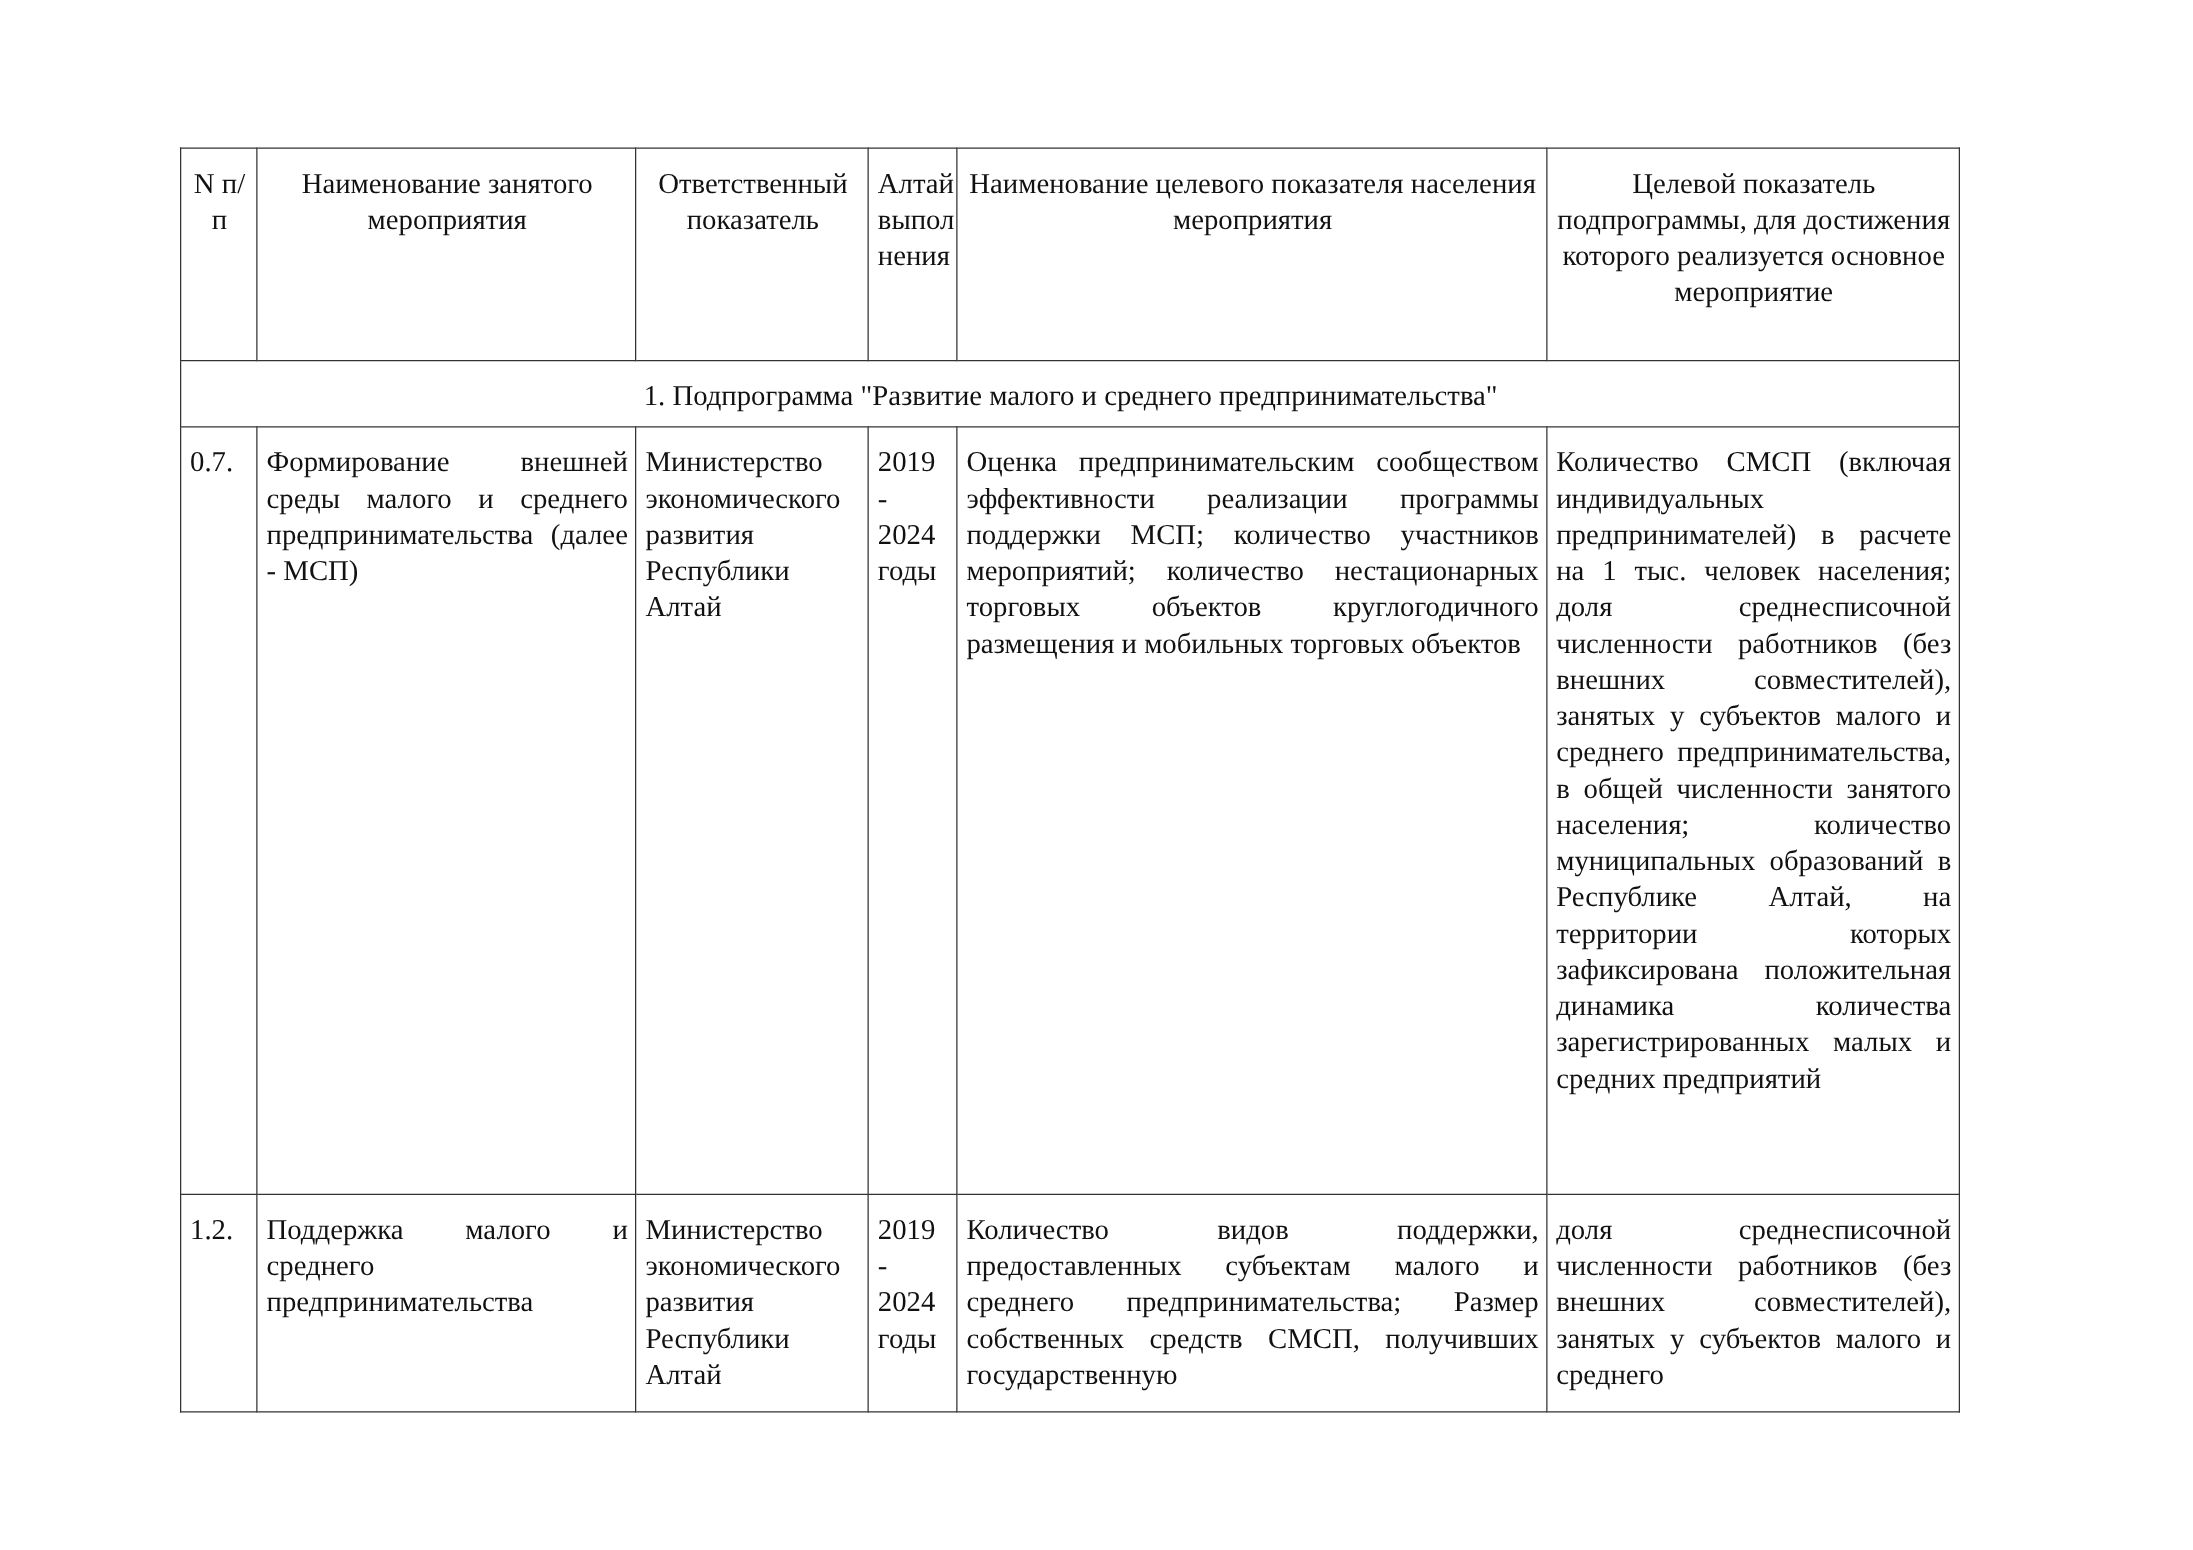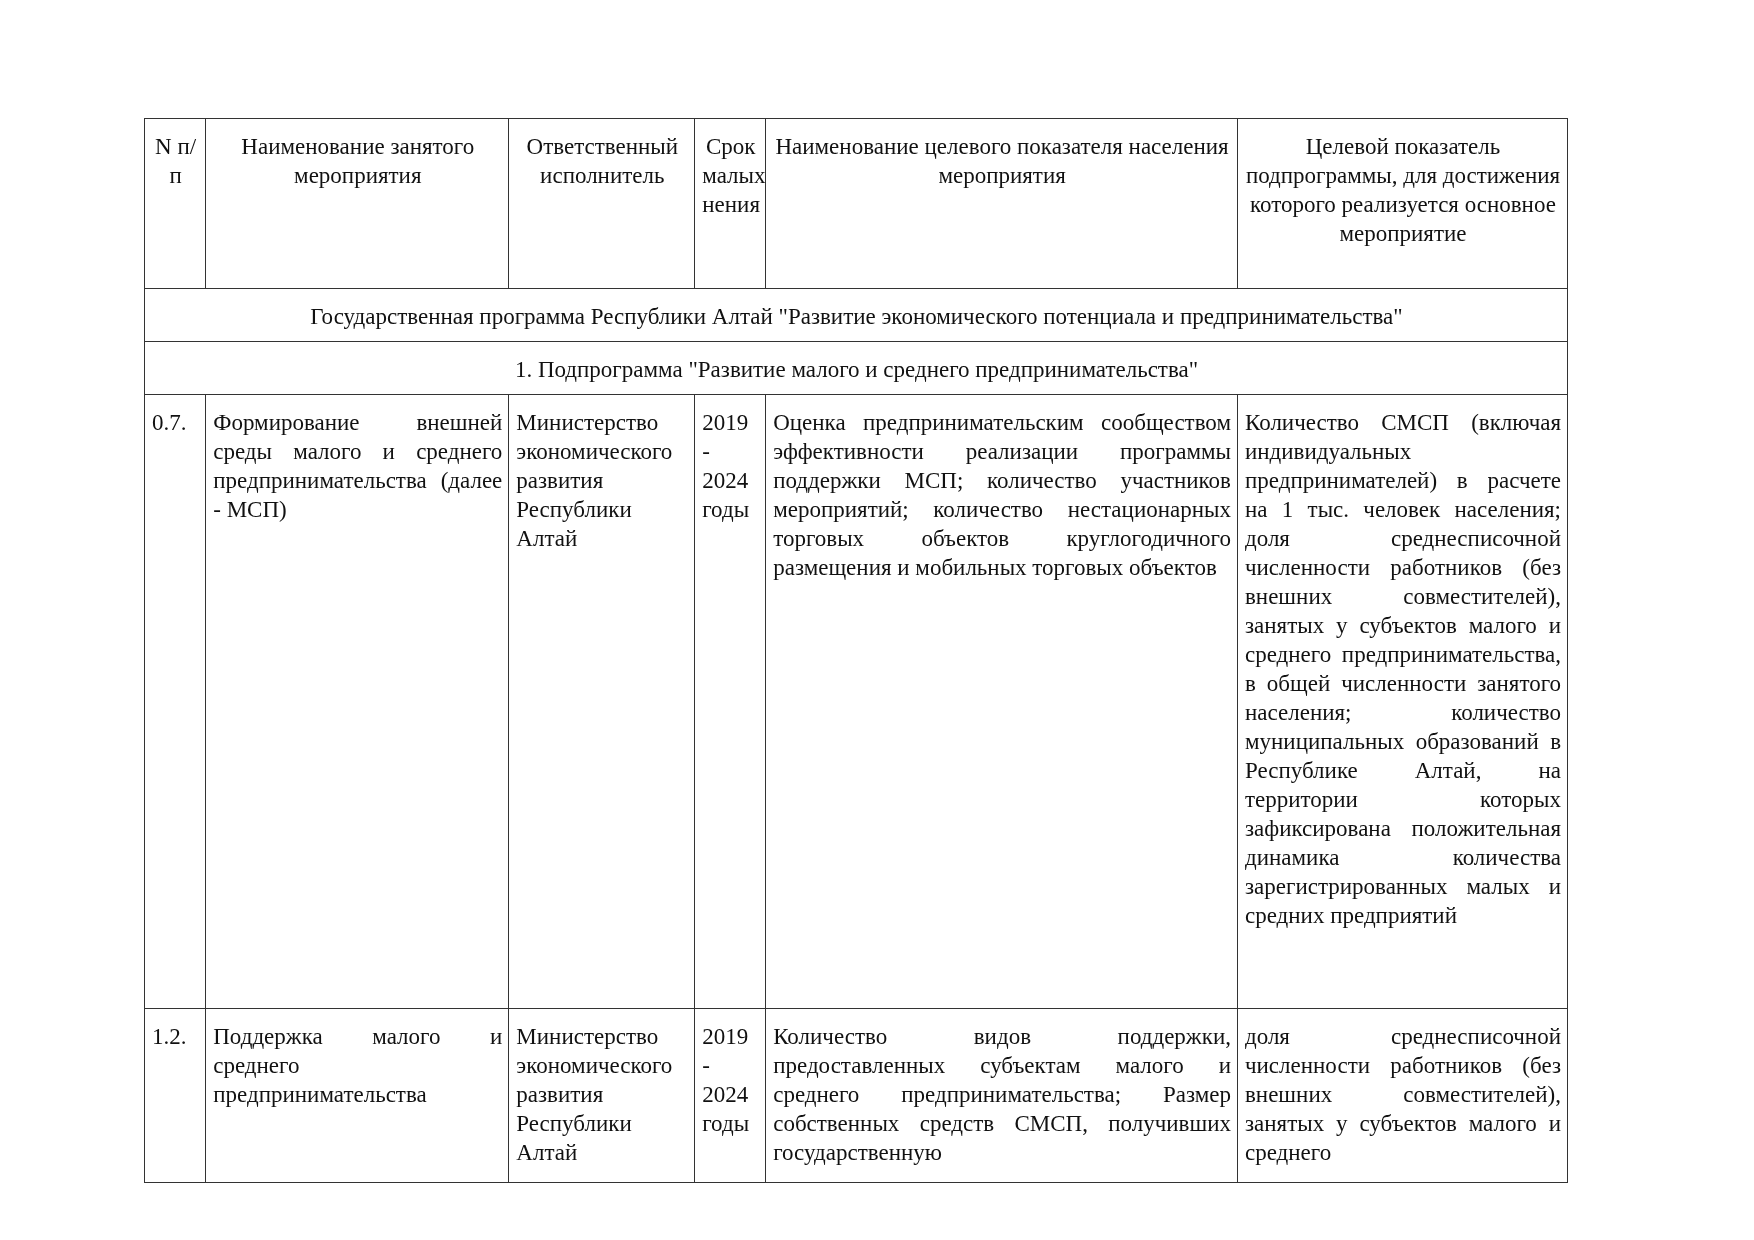--- a/index.html
+++ b/index.html
@@ -70,27 +70,24 @@
       <col class="c-name">
       <col class="c-resp">
       <col class="c-term">
       <col class="c-ind">
       <col class="c-target">
     </colgroup>
     <tbody>
         <tr>
       <th style="height:146px;">N п/п</th>
       <th>Наименование занятого мероприятия</th>
-      <th>Ответственный исполнитель</th>
-      <th>Срок малых нения</th>
+      <th>Ответственный показатель</th>
+      <th>Алтай выпол нения</th>
       <th>Наименование целевого показателя населения мероприятия</th>
       <th>Целевой показатель подпрограммы, для достижения которого реализуется основное мероприятие</th>
-    </tr>
-    <tr class="span-row">
-      <td colspan="6">Государственная программа Республики Алтай "Развитие экономического потенциала и предпринимательства"</td>
     </tr>
     <tr class="span-row">
       <td colspan="6">1. Подпрограмма "Развитие малого и среднего предпринимательства"</td>
     </tr>
     <tr class="row-1-1">
       <td>0.7.</td>
       <td class="justify">Формирование внешней среды малого и среднего предпринимательства (далее - МСП)</td>
       <td>Министерство экономического развития Республики Алтай</td>
       <td class="justify">2019 - 2024 годы</td>
       <td class="justify">Оценка предпринимательским сообществом эффективности реализации программы поддержки МСП; количество участников мероприятий; количество нестационарных торговых объектов круглогодичного размещения и мобильных торговых объектов</td>

